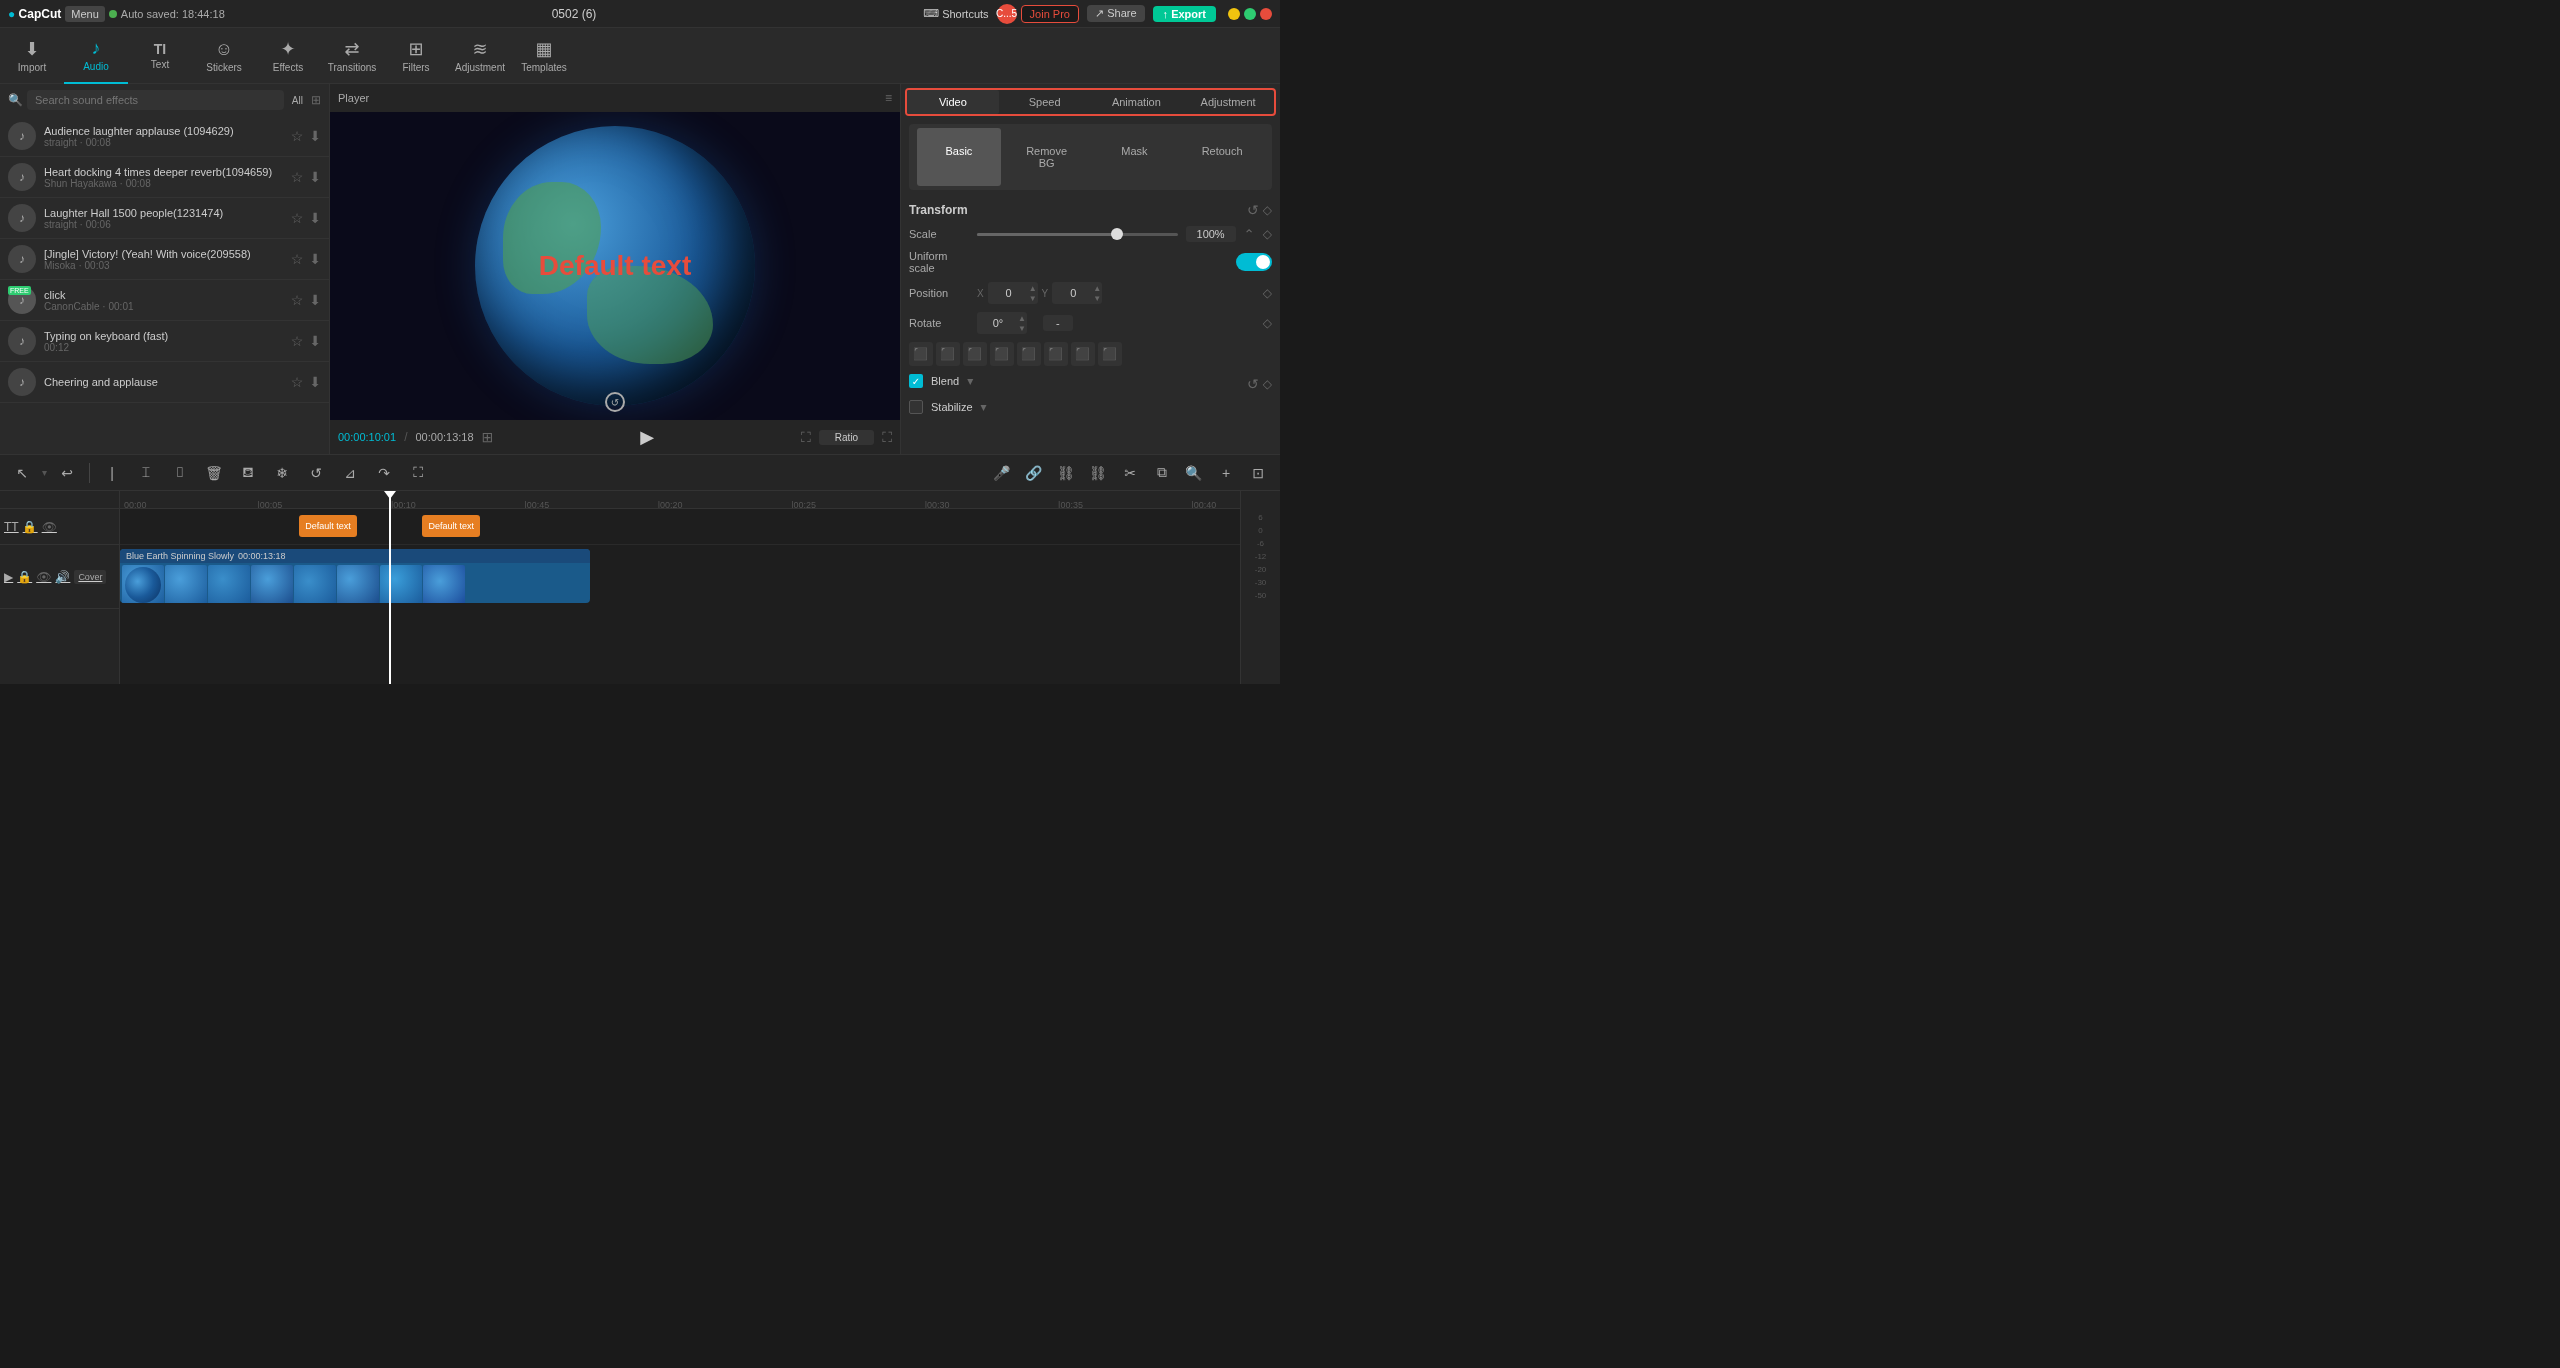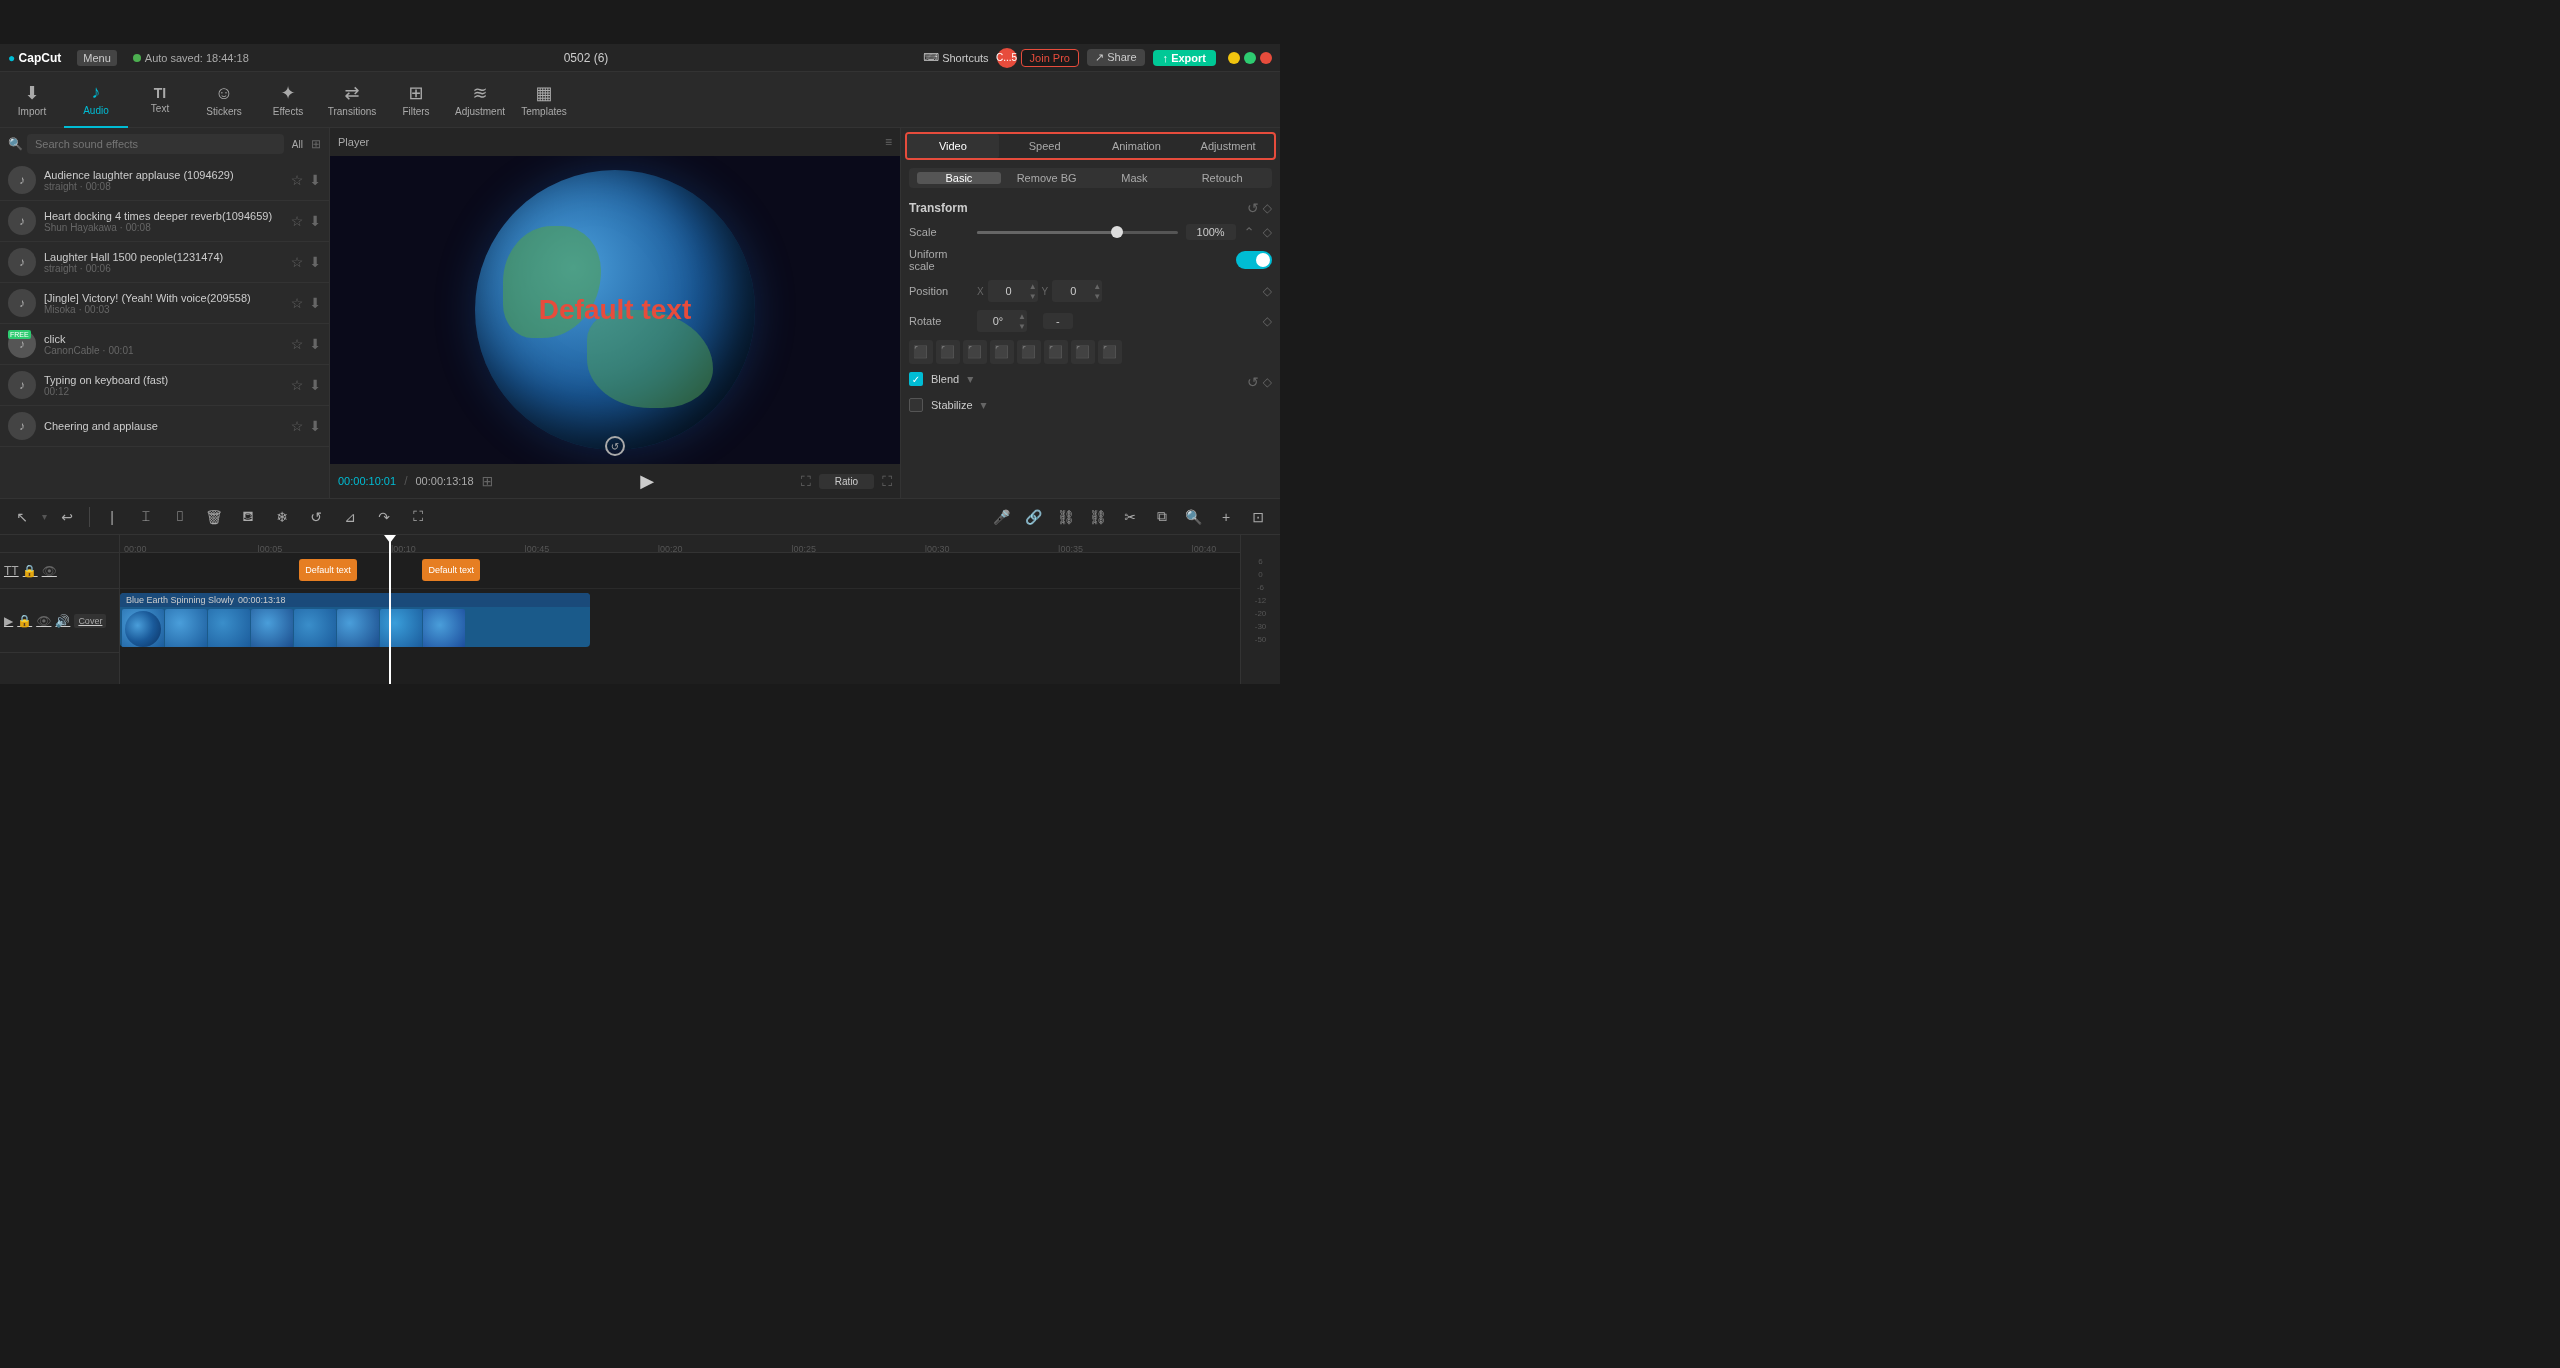--- a/index.html
+++ b/index.html
@@ -1,19 +1,19 @@
 <!DOCTYPE html>
 <html><head>
   <meta charset="utf-8">
   <style>
     * { box-sizing: border-box; margin: 0; padding: 0; }
     body { background: #1a1a1a; color: #ccc; font-family: -apple-system, 'Segoe UI', sans-serif; font-size: 12px; overflow: hidden; width: 1280px; height: 684px; transform-origin: top left; }
     
     
-    .top-bar { display: flex; align-items: center; background: #252525; height: 28px; padding: 0 8px; gap: 16px; border-bottom: 1px solid #333; margin-top: 44px; }
+    .top-bar { display: flex; align-items: center; background: #252525; height: 28px; padding: 0 8px; gap: 4px; border-bottom: 1px solid #333; }
     .logo { color: #fff; font-weight: bold; font-size: 12px; }
     .menu-btn { background: #444; color: #ccc; border: none; border-radius: 3px; padding: 2px 6px; font-size: 11px; cursor: pointer; }
     .auto-save { color: #aaa; font-size: 11px; display: flex; align-items: center; gap: 4px; }
     .auto-save-dot { width: 8px; height: 8px; background: #4CAF50; border-radius: 50%; }
     .top-bar-center { flex: 1; display: flex; justify-content: center; align-items: center; color: #ccc; font-size: 12px; }
     .top-bar-right { display: flex; align-items: center; gap: 8px; }
     .shortcuts-btn { background: none; border: none; color: #ccc; font-size: 11px; cursor: pointer; display: flex; align-items: center; gap: 3px; }
     .user-badge { background: #e74c3c; color: #fff; border-radius: 50%; width: 20px; height: 20px; display: flex; align-items: center; justify-content: center; font-size: 10px; }
     .join-pro-btn { background: #1a1a1a; border: 1px solid #e74c3c; color: #e74c3c; border-radius: 4px; padding: 2px 8px; font-size: 11px; cursor: pointer; }
     .share-btn { background: #444; border: none; color: #ccc; border-radius: 4px; padding: 2px 8px; font-size: 11px; cursor: pointer; }
@@ -63,21 +63,21 @@
     .play-btn { background: none; border: none; color: #ccc; cursor: pointer; font-size: 18px; }
     .ctrl-spacer { flex: 1; }
     .ratio-btn { background: #333; border: none; color: #ccc; border-radius: 3px; padding: 2px 16px; font-size: 10px; cursor: pointer; }
 
     
     .right-panel { width: 380px; background: #2a2a2a; border-left: 1px solid #333; display: flex; flex-direction: column; }
     .panel-tabs { display: flex; border-bottom: 1px solid #e74c3c; border: 2px solid #e74c3c; margin: 4px; border-radius: 4px; }
     .panel-tab { flex: 1; padding: 6px 4px; text-align: center; cursor: pointer; color: #aaa; font-size: 11px; }
     .panel-tab.active { color: #fff; background: #333; border-radius: 2px; }
     .panel-subtabs { display: flex; padding: 4px 8px; gap: 4px; background: #333; border-radius: 4px; margin: 4px 8px; }
-    .panel-subtab { flex: 1; padding: 0; text-align: center; cursor: pointer; color: #aaa; font-size: 11px; border-radius: 3px; }
+    .panel-subtab { flex: 1; padding: 17px; text-align: center; cursor: pointer; color: #aaa; font-size: 11px; border-radius: 3px; }
     .panel-subtab.active { background: #555; color: #fff; }
     .panel-content { flex: 1; padding: 8px; overflow-y: auto; }
     .section-header { display: flex; align-items: center; justify-content: space-between; margin-bottom: 8px; }
     .section-title { color: #ccc; font-size: 12px; font-weight: 600; }
     .property-row { display: flex; align-items: center; margin-bottom: 8px; gap: 8px; }
     .property-label { color: #aaa; font-size: 11px; width: 60px; flex-shrink: 0; }
     .slider-container { flex: 1; position: relative; height: 16px; display: flex; align-items: center; }
     .slider-track { width: 100%; height: 3px; background: #555; border-radius: 2px; }
     .slider-fill { height: 3px; background: #666; border-radius: 2px; }
     .slider-thumb { width: 12px; height: 12px; background: #ddd; border-radius: 50%; position: absolute; transform: translateX(-50%); cursor: pointer; }

